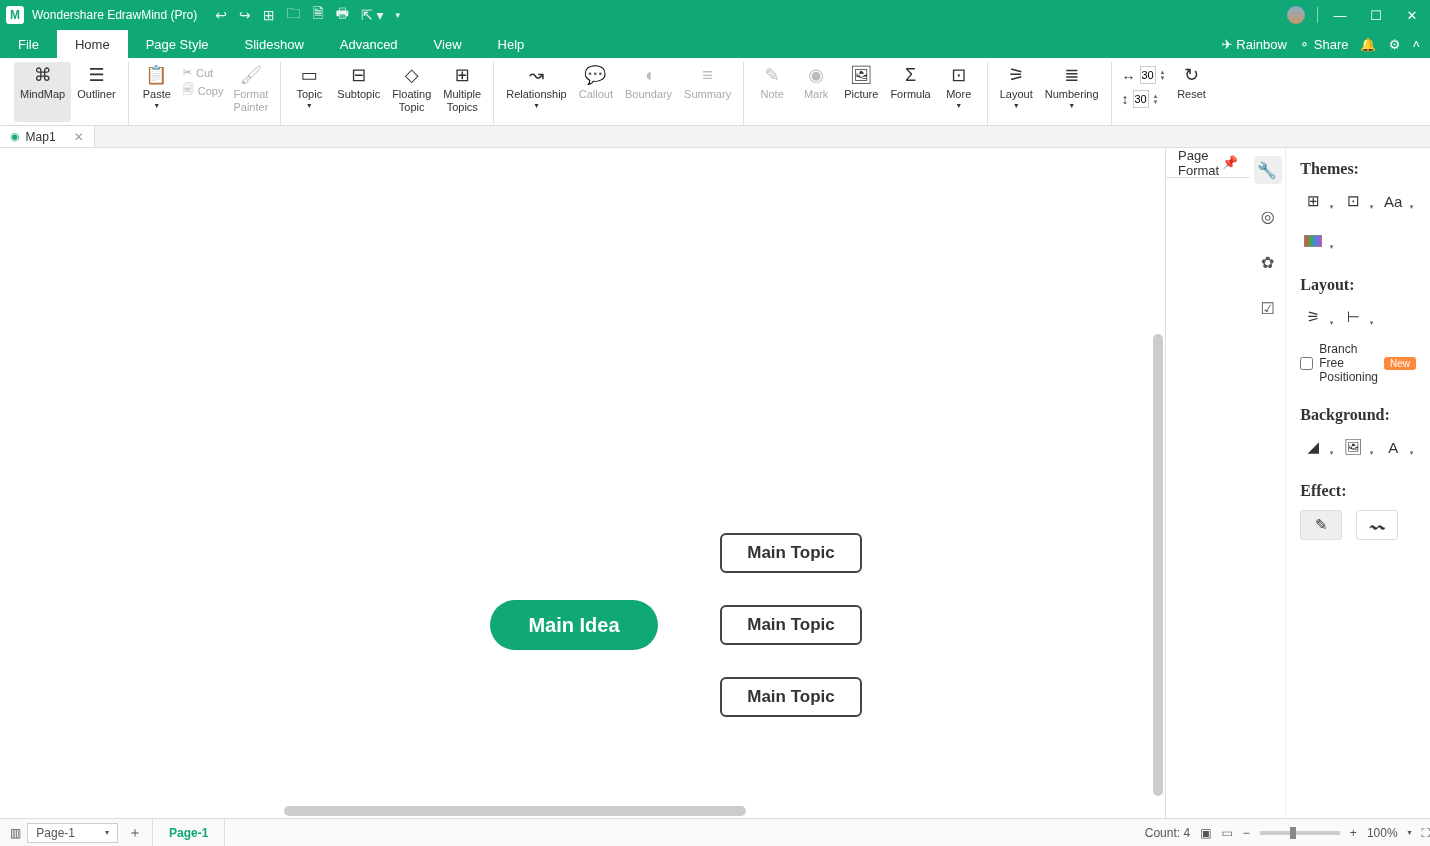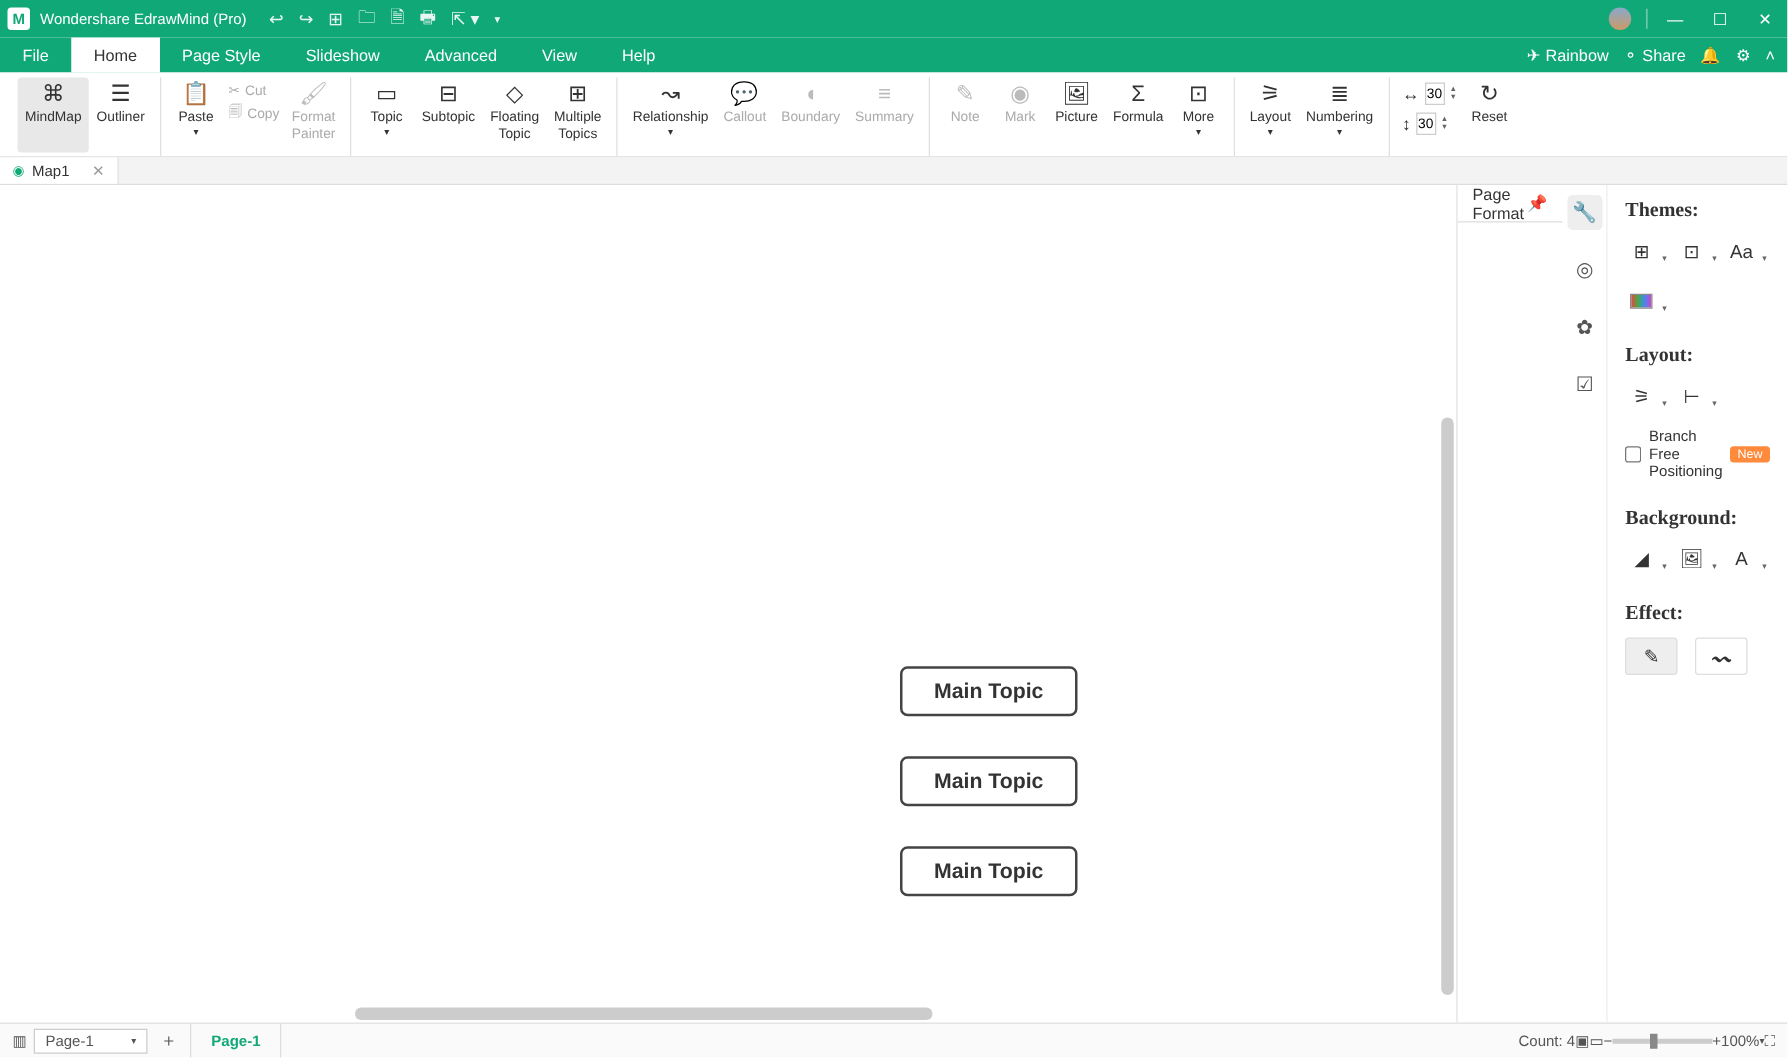--- a/index.html
+++ b/index.html
@@ -77,21 +77,21 @@
 .rainbow-ic { width:18px; height:12px; background:linear-gradient(90deg,#e44,#4a4,#48e,#c4c); border:1px solid #888; }
 .grid-ic { width:18px; height:12px; background:#fff; border:1px solid #888; background-image:linear-gradient(#888 1px,transparent 1px),linear-gradient(90deg,#888 1px,transparent 1px); background-size:6px 6px; }
 
 
 .statusbar { height:28px; border-top:1px solid #ddd; background:#fafafa; display:flex; align-items:center; font-size:12px; color:#555; }
 .statusbar .left { display:flex; align-items:center; gap:6px; padding-left:10px; }
 .statusbar .pgsel { border:1px solid #ccc; padding:2px 8px; background:#fff; display:flex; align-items:center; gap:30px; }
 .statusbar .addpg { width:22px; text-align:center; cursor:pointer; font-size:14px; }
 .statusbar .pgtab { color:#10a877; font-weight:600; padding:0 16px; border-left:1px solid #ddd; border-right:1px solid #ddd; height:28px; display:flex; align-items:center; }
 .statusbar .spacer { flex:1; }
-.statusbar .right { display:flex; align-items:center; padding-right:10px; }
+.statusbar .right { display:flex; align-items:center; gap:10px; }
 .zoomslider { width:80px; height:4px; background:#ccc; position:relative; }
 .zoomslider .thumb { position:absolute; left:38%; top:-4px; width:6px; height:12px; background:#888; }
 </style>
 </head>
 <body>
 
 <div class="titlebar">
   <div class="logo">M</div>
   <div class="title">Wondershare EdrawMind (Pro)</div>
   <div class="qat">
@@ -273,20 +273,21 @@
 </div>
 
 <div class="main">
   <div class="canvas-wrap">
     <div class="canvas">
       <svg class="connectors">
         <path d="M 656 477 C 700 477 690 405 720 405" stroke="#444" stroke-width="2.5" fill="none"></path>
         <path d="M 656 477 L 720 477" stroke="#444" stroke-width="2.5" fill="none"></path>
         <path d="M 656 477 C 700 477 690 549 720 549" stroke="#444" stroke-width="2.5" fill="none"></path>
       </svg>
+      <div class="central">Main Idea</div>
       <div class="subtopic" style="left:720px; top:385px">Main Topic</div>
       <div class="subtopic" style="left:720px; top:457px">Main Topic</div>
       <div class="subtopic" style="left:720px; top:529px">Main Topic</div>
       <div class="hscroll"></div>
       <div class="vscroll"></div>
     </div>
   </div>
 
   <div class="rightpanel">
     <div class="rp-header">

